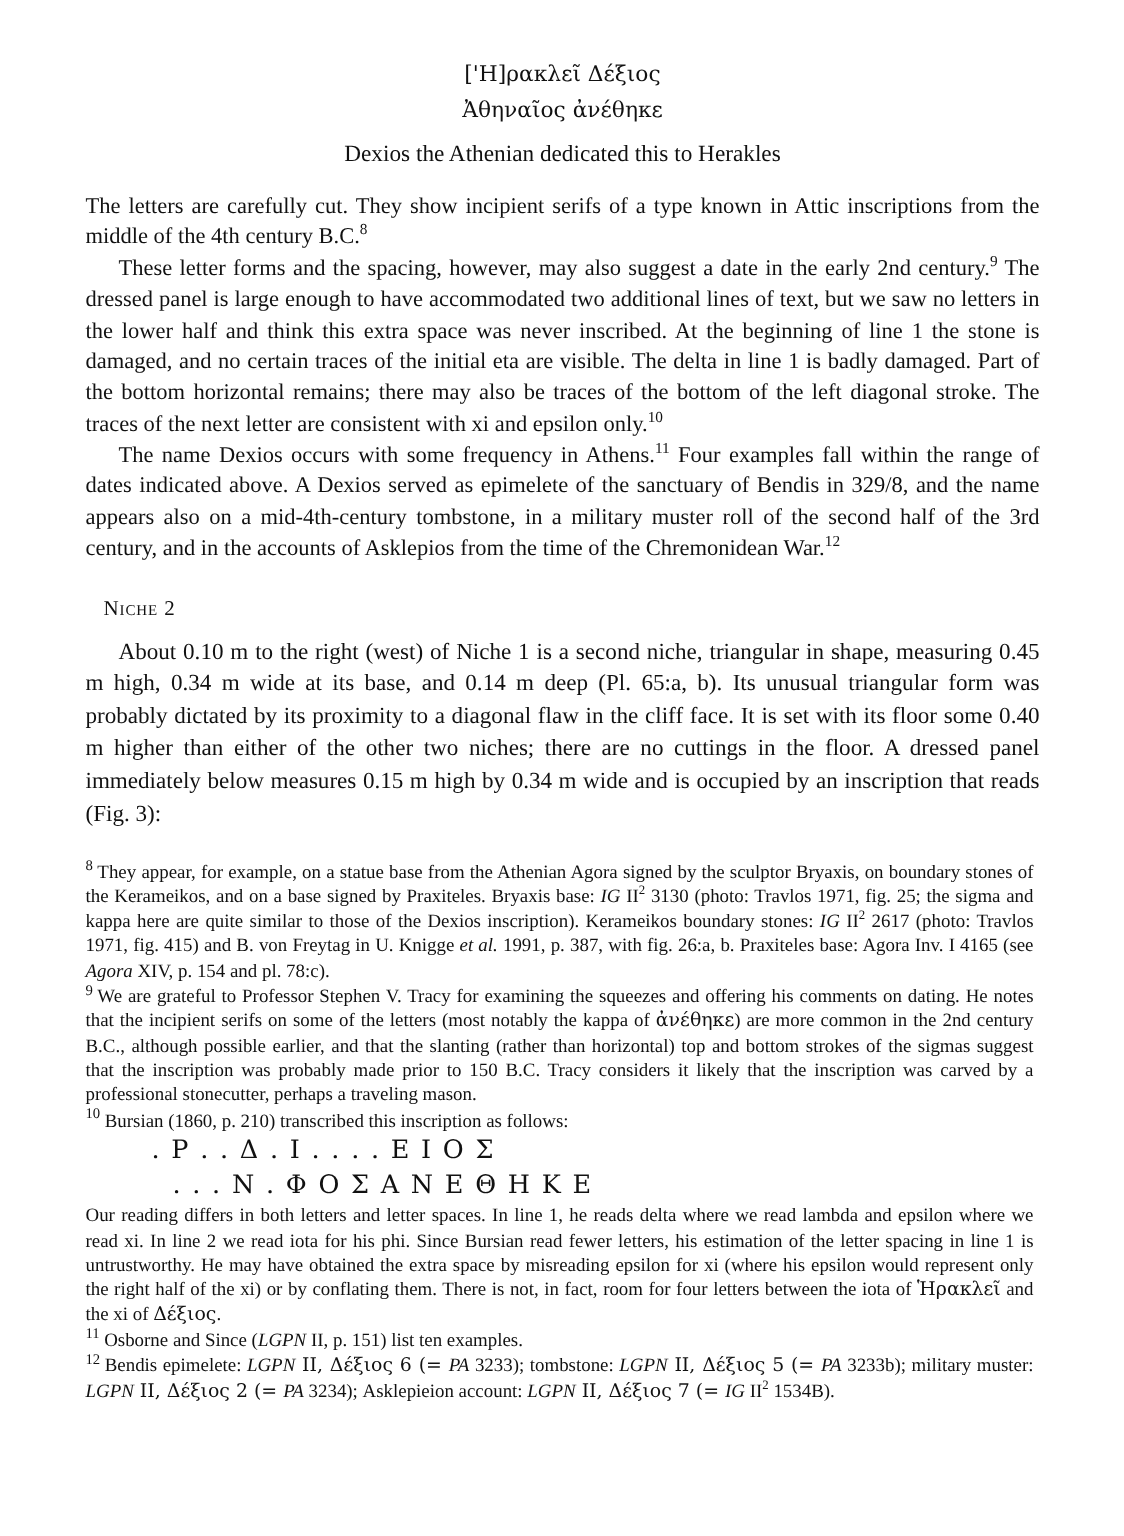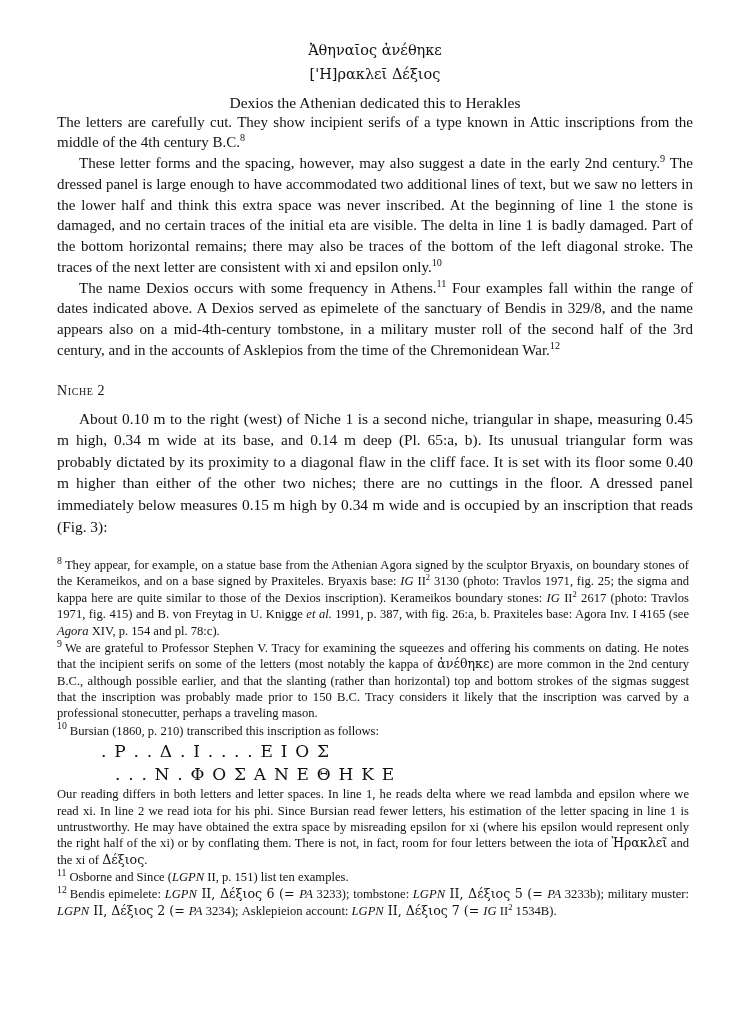--- a/index.html
+++ b/index.html
@@ -56,20 +56,21 @@
     margin-bottom: 2px;
   }
   .inscription .gk {
     font-family: "DejaVu Serif", serif;
     font-size: 14.5px;
   }
   .translation {
     text-align: center;
     font-size: 15.5px;
     margin-top: 8px;
+    margin-bottom: 16px;
   }
 
   p.body {
     font-size: 15px;
     line-height: 1.385;
     text-align: justify;
     margin: 0 0 0 0;
     text-indent: 0;
     hyphens: none;
   }
@@ -80,21 +81,21 @@
     font-size: 0.68em;
     vertical-align: super;
     line-height: 0;
   }
 
   h2.section {
     font-size: 14px;
     font-variant: small-caps;
     letter-spacing: 0.6px;
     font-weight: normal;
-    margin: 22px 0 9px 0;
+    margin: 22px 0 9px 12px;
   }
 
   .niche-body p.body {
     font-size: 15.4px;
     line-height: 1.40;
   }
 
   
   .footnotes {
     margin-top: 20px;
@@ -128,24 +129,24 @@
 </style>
 </head>
 <body>
 
 <div class="page">
   <div class="content">
 
 
     <div>
       <div class="inscription">
-        <span class="gk">Ἀθηναῖος ἀνέθηκε</span>
+        <span class="gk">['H]ρακλεῖ Δέξιος</span>
       </div>
       <div class="inscription">
-        <span class="gk">['H]ρακλεῖ Δέξιος</span>
+        <span class="gk">Ἀθηναῖος ἀνέθηκε</span>
       </div>
       <div class="translation">Dexios the Athenian dedicated this to Herakles</div>
     </div>
 
     <p class="body"><span>The letters are carefully cut. They show incipient serifs of a type known in Attic inscriptions from the middle of the 4th century B.C.</span><sup>8</sup></p>
 
     <p class="body indent"><span>These letter forms and the spacing, however, may also suggest a date in the early 2nd century.</span><sup>9</sup><span> The dressed panel is large enough to have accommodated two additional lines of text, but we saw no letters in the lower half and think this extra space was never inscribed. At the beginning of line 1 the stone is damaged, and no certain traces of the initial eta are visible. The delta in line 1 is badly damaged. Part of the bottom horizontal remains; there may also be traces of the bottom of the left diagonal stroke. The traces of the next letter are consistent with xi and epsilon only.</span><sup>10</sup></p>
 
     <p class="body indent"><span>The name Dexios occurs with some frequency in Athens.</span><sup>11</sup><span> Four examples fall within the range of dates indicated above. A Dexios served as epimelete of the sanctuary of Bendis in 329/8, and the name appears also on a mid-4th-century tombstone, in a military muster roll of the second half of the 3rd century, and in the accounts of Asklepios from the time of the Chremonidean War.</span><sup>12</sup></p>
 

